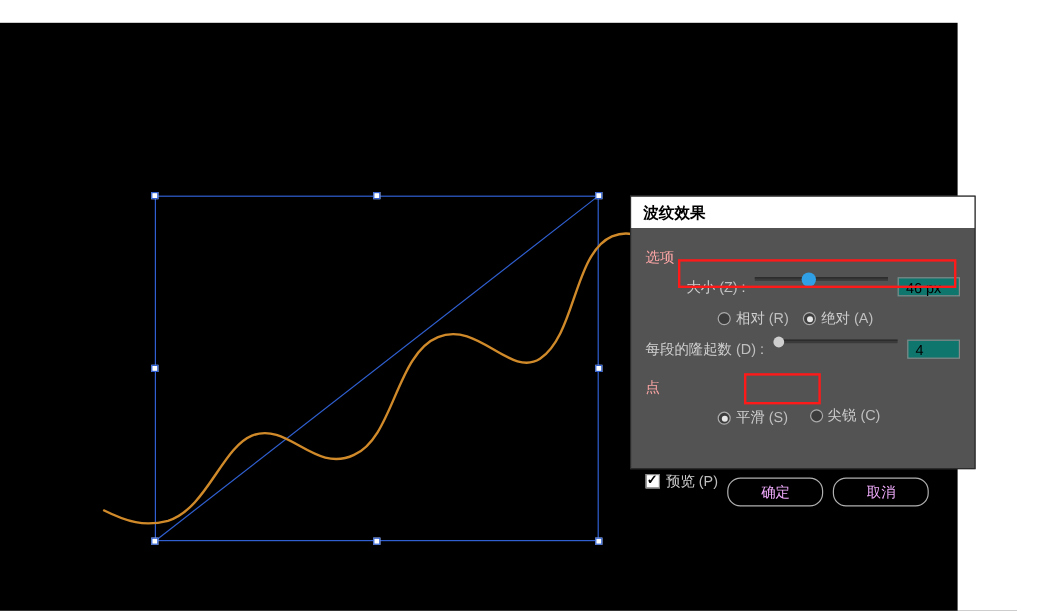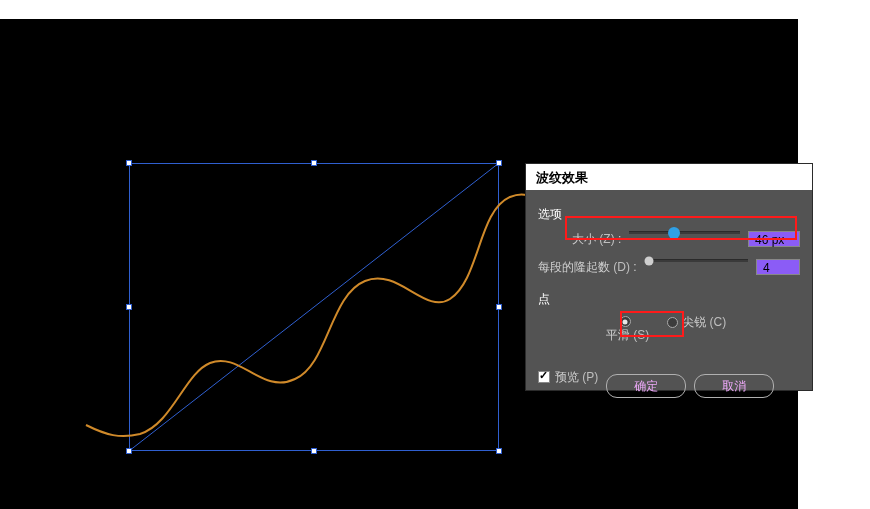--- a/index.html
+++ b/index.html
@@ -58,21 +58,21 @@
     font-weight: bold;
     padding: 5px 10px;
     height: 26px;
     box-sizing: border-box;
   }
   .dlg-body {
     position: relative;
     padding: 10px 12px 12px 12px;
   }
   .section-label {
-    color: #ffffff;
+    color: #fca5a5;
     font-size: 12px;
     margin: 6px 0 6px 0;
   }
   .high-box {
     border: 2px solid #ff1a1a;
     box-sizing: border-box;
     position: absolute;
     pointer-events: none;
   }
   .row {
@@ -101,21 +101,21 @@
     border-radius: 50%;
     background: #2fa0e6;
     transform: translate(-50%, -50%);
   }
   .slider-thumb.small {
     width: 9px;
     height: 9px;
     background: #cfcfcf;
   }
   .num-field {
-    background: #8b5cf6;
+    background: #0f766e;
     color: #000;
     font-size: 12px;
     padding: 1px 6px;
     width: 44px;
     text-align: left;
     height: 16px;
     line-height: 14px;
     box-sizing: border-box;
     border: 1px solid #888;
   }
@@ -240,36 +240,52 @@
           <span>大小</span>
           <span class="shortcut">(Z)</span> :
         </span>
         <div class="slider-track">
           <div class="slider-thumb" style="left:40%;"></div>
         </div>
         <div class="num-field" style="width:52px;">46 px</div>
       </div>
       <div class="high-box" style="left:39px; top:26px; width:232px; height:24px;"></div>
 
+      <div class="row" style="justify-content:center; margin-top:6px;">
+        <span class="radio">
+          <span class="dot"></span>
+          <span class="lbl">
+            <span>相对</span>
+            <span class="shortcut">(R)</span>
+          </span>
+        </span>
+        <span class="radio checked">
+          <span class="dot"></span>
+          <span class="lbl">
+            <span>绝对</span>
+            <span class="shortcut">(A)</span>
+          </span>
+        </span>
+      </div>
 
       <div class="row" style="margin-top:8px;">
         <span class="lbl">
           <span>每段的隆起数</span>
           <span class="shortcut">(D)</span> :
         </span>
         <div class="slider-track">
           <div class="slider-thumb small" style="left:4%;"></div>
         </div>
         <div class="num-field">4</div>
       </div>
 
       <div class="section-label" style="margin-top:14px;">点</div>
 
       <div class="row" style="justify-content:center; margin-top:2px; position:relative;">
-        <span class="radio checked" style="position:relative; padding:2px 6px;flex-direction:column;">
+        <span class="radio checked" style="position:relative; padding:2px 6px;">
           <span class="dot"></span>
           <span class="lbl">
             <span>平滑</span>
             <span class="shortcut">(S)</span>
           </span>
         </span>
         <span class="radio">
           <span class="dot"></span>
           <span class="lbl">
             <span>尖锐</span>

